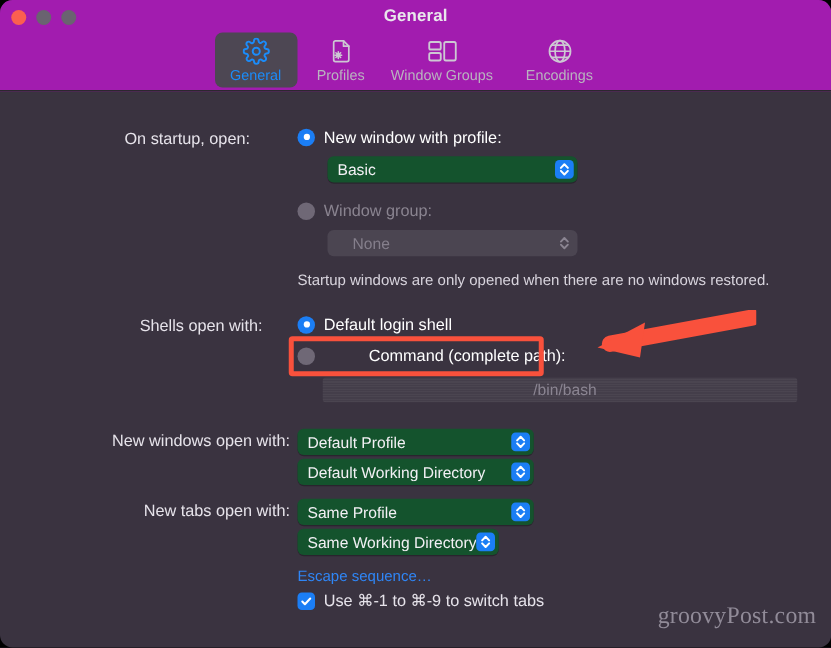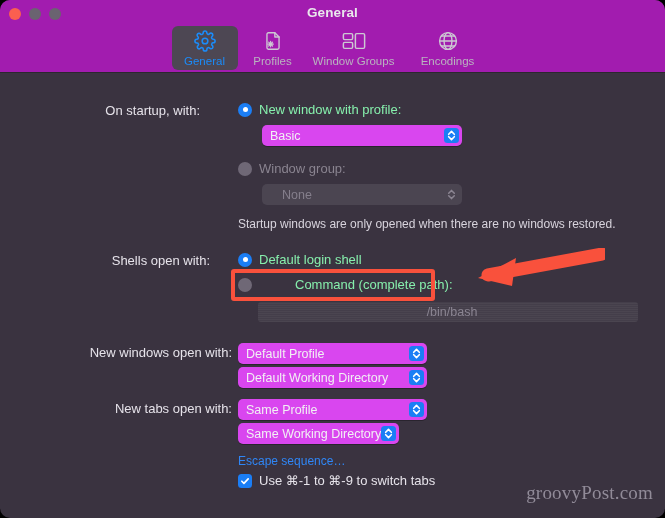--- a/index.html
+++ b/index.html
@@ -134,28 +134,28 @@
     align-items: center;
     justify-content: center;
   }
   .radio.on::after {
     content: "";
     width: 5px; height: 5px;
     border-radius: 50%;
     background: #ffffff;
   }
   .radio.off { background: #6f6876; }
-  .radio-text { font-size: 13px; color: #86efac; }
+  .radio-text { font-size: 13px; color: #ffffff; }
   .radio-text.dim { color: #8a8490; }
 
   
   .popup {
     position: absolute;
     height: 21px;
-    background: #d946ef;
+    background: #14532d;
     border-radius: 5px;
     box-shadow: 0 1px 0 rgba(0,0,0,.28);
     display: flex;
     align-items: center;
     box-sizing: border-box;
   }
   .popup .pv {
     font-size: 12.5px;
     color: #f2f0f4;
     padding-left: 8px;
@@ -322,21 +322,21 @@
           </svg>
         </span>
         <span class="tb-label">Encodings</span>
       </div>
 
     </div>
   </div>
 
   <div id="content">
 
-    <div class="row-label" style="left:20px; top:30px; width:180px;">On startup, with:</div>
+    <div class="row-label" style="left:20px; top:30px; width:180px;">On startup, open:</div>
 
     <div class="radio-wrap" style="left:238px; top:29px;">
       <span class="radio on"></span>
       <span class="radio-text">New window with profile:</span>
     </div>
 
     <div class="popup" style="left:262px; top:52px; width:200px;">
       <span class="pv">Basic</span>
       <span class="stepper">
         <svg width="9" height="11" viewBox="0 0 9 11" fill="none" stroke="#ffffff" stroke-width="1.6" stroke-linecap="round" stroke-linejoin="round">

